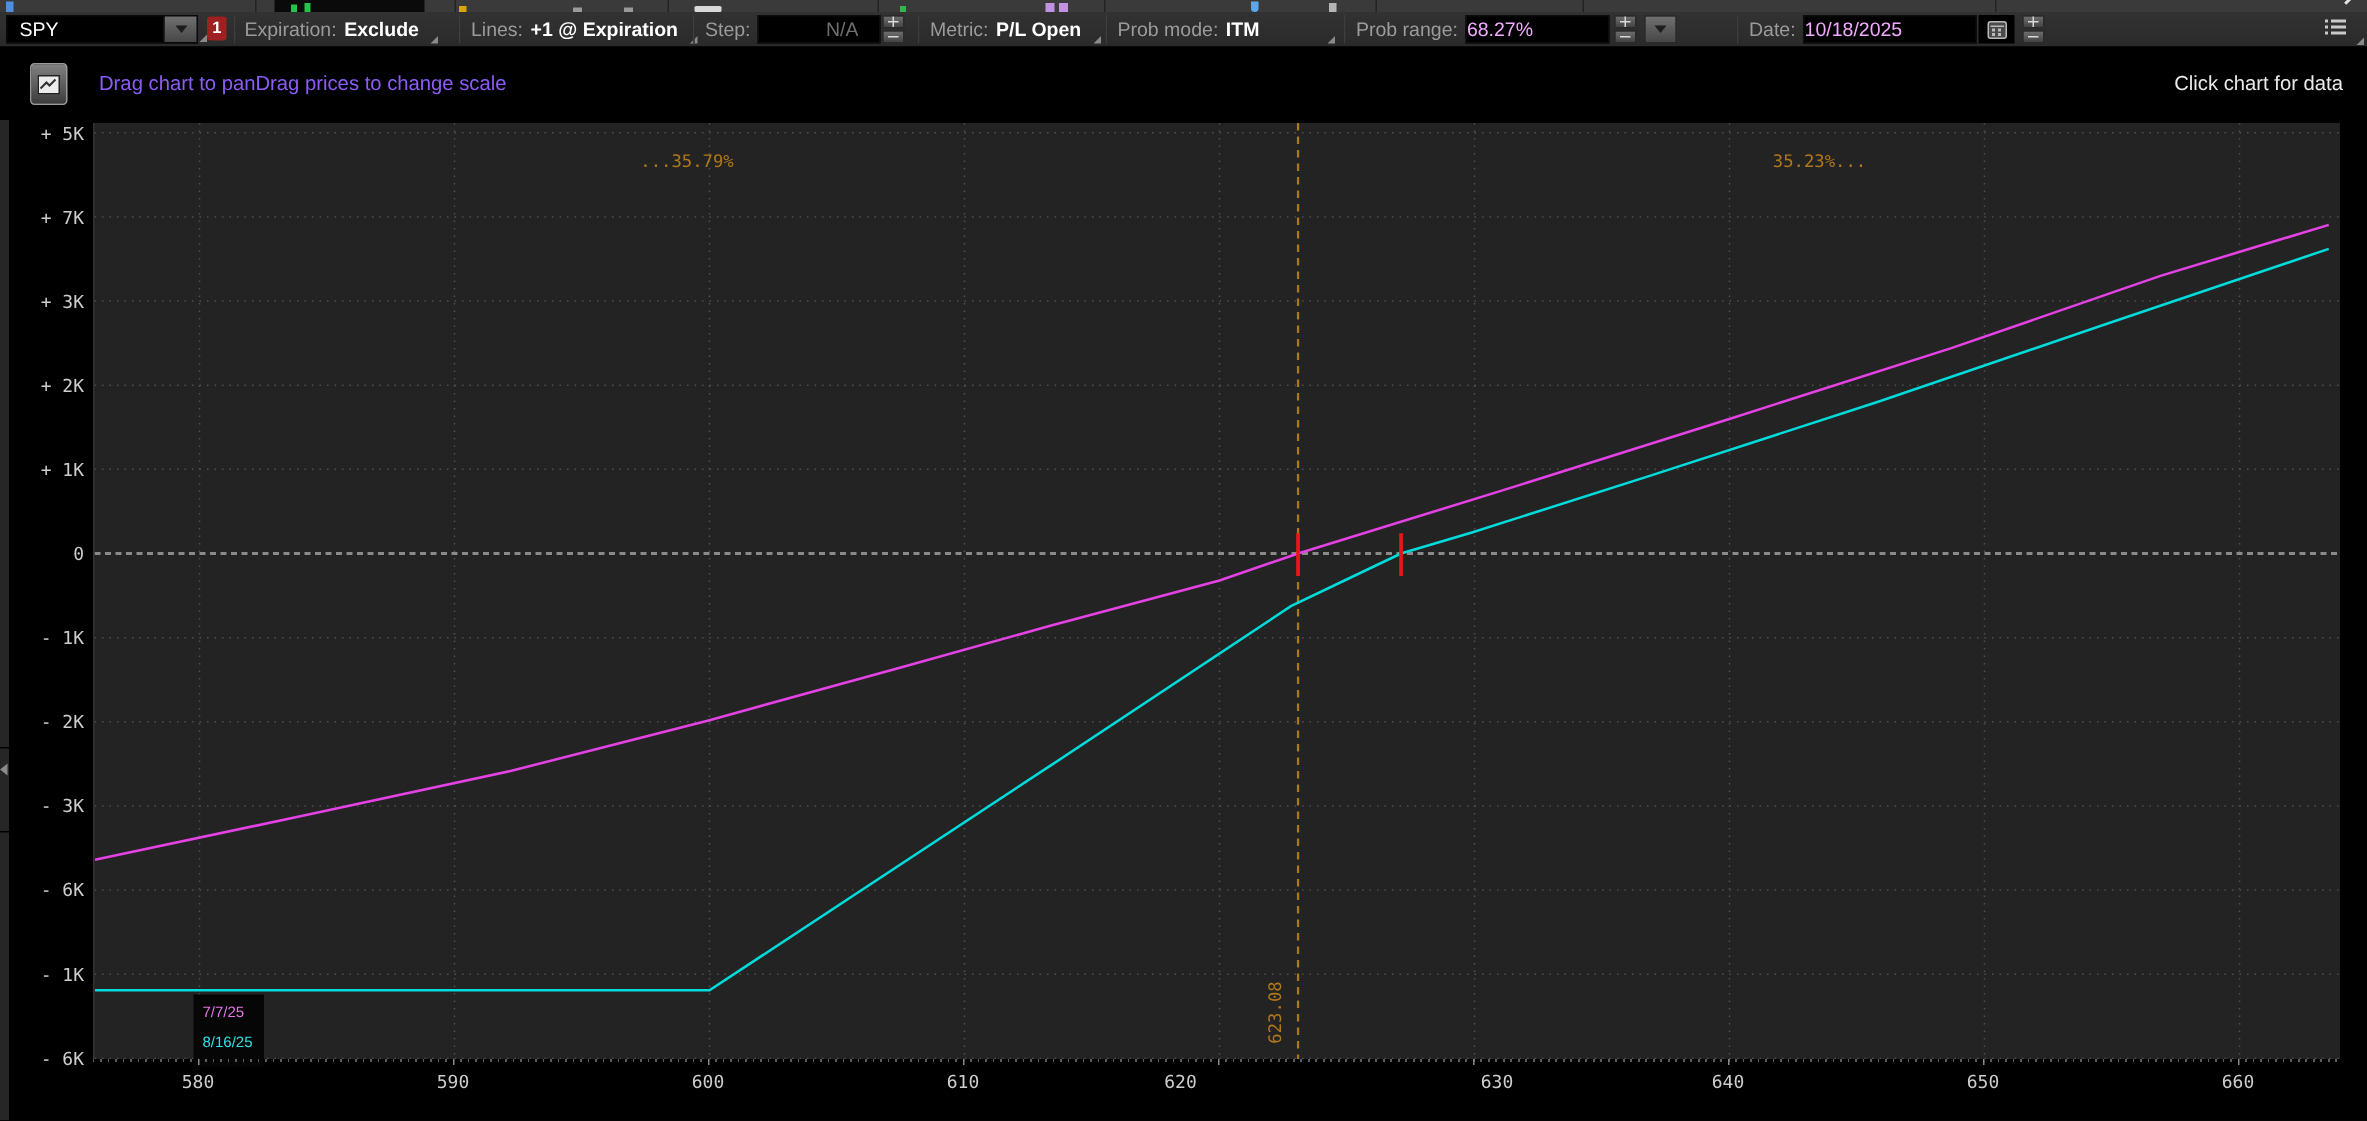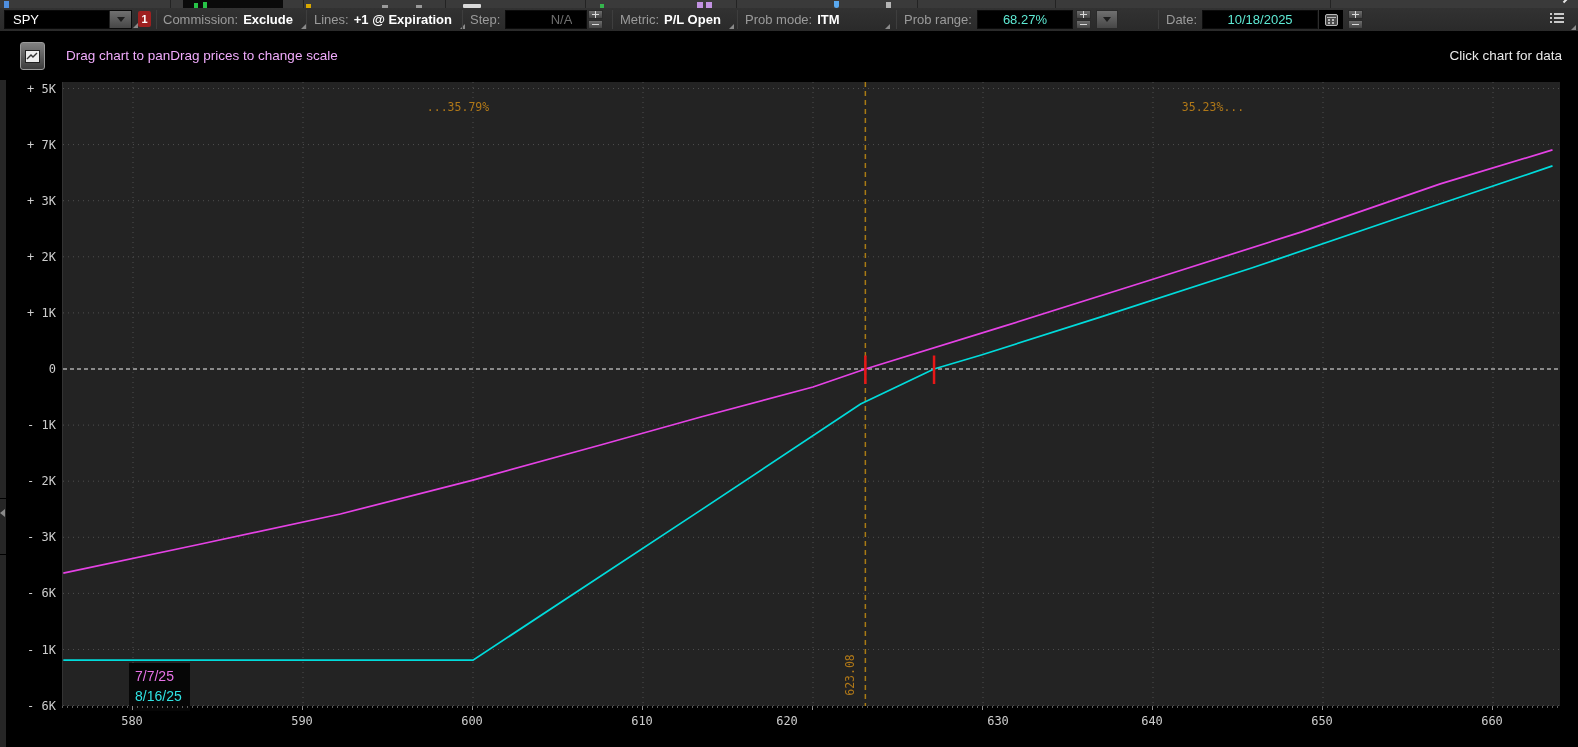--- a/index.html
+++ b/index.html
@@ -24,22 +24,22 @@
           align-self:flex-end; margin-bottom:2px; margin-left:3px; }
   .combo { position:absolute; left:4px; top:2px; width:128px; height:19px; background:#000;
            border:1px solid #0a0a0a; display:flex; align-items:center; }
   .combo-val { color:#fff; padding-left:8px; flex:1; font-size:13px; }
   .combo-btn { width:22px; height:17px; background:linear-gradient(#707070,#474747); border-left:1px solid #222;
                display:flex; align-items:center; justify-content:center; }
   .caret-dn { width:0; height:0; border-left:4px solid transparent; border-right:4px solid transparent; border-top:5px solid #1d1d1d; }
   .combo-fold { position:absolute; right:-7px; bottom:0; width:0; height:0; border-left:5px solid transparent; border-bottom:5px solid #8a8a8a; }
   .badge { position:absolute; left:138px; top:3px; width:13px; height:16px; background:#9e2020;
            border-radius:2px; color:#fff; font-weight:bold; font-size:11px; text-align:center; line-height:16px; }
-  .tinput { height:19px; background:#000; border:1px solid #0c0c0c; color:#5eead4; font-size:13px;
-            font-family:"Liberation Sans",sans-serif; text-align:center; }
+  .tinput { height:19px; background:#000; border:1px solid #0c0c0c; color:#f0abfc; font-size:13px;
+            font-family:"Liberation Sans",sans-serif; }
   .tinput.na { color:#6f6f6f; text-align:right; padding-right:14px; }
   .spinner { display:flex; flex-direction:column; gap:1px; }
   .spin-btn { width:15px; height:9px; background:linear-gradient(#6e6e6e,#434343); border:1px solid #2a2a2a;
               position:relative; }
   .spin-btn i { position:absolute; left:3px; top:3px; width:7px; height:1px; background:#d8d8d8; }
   .spin-btn.up b { position:absolute; left:6px; top:0px; width:1px; height:7px; background:#d8d8d8; }
   .dd-btn { width:22px; height:19px; background:linear-gradient(#707070,#474747); border:1px solid #2a2a2a;
             display:flex; align-items:center; justify-content:center; }
   .cal-btn { width:24px; height:19px; background:#000; display:flex; align-items:center; justify-content:center; }
   .cal { width:13px; height:12px; border:1px solid #b9b9b9; border-radius:2px; position:relative; background:#4a4a4a; }
@@ -54,21 +54,21 @@
   .list-icon .row { display:flex; gap:2px; align-items:center; }
   .list-icon .dot { width:2px; height:2px; background:#c9c9c9; }
   .list-icon .bar { width:10px; height:2px; background:#c9c9c9; }
   .tb-fold { position:absolute; right:2px; bottom:1px; width:0; height:0; border-left:5px solid transparent; border-bottom:5px solid #8a8a8a; }
 
   
   .chart-header { position:absolute; left:0; top:32px; width:1578px; height:48px; background:#000; }
   .chart-btn { position:absolute; left:20px; top:10px; width:25px; height:28px; border-radius:3px;
                background:linear-gradient(#818181,#3c3c3c); border:1px solid #9a9a9a;
                display:flex; align-items:center; justify-content:center; }
-  .hint { position:absolute; left:66px; top:16px; color:#f0abfc; font-size:13.5px; }
+  .hint { position:absolute; left:66px; top:16px; color:#8b5cf6; font-size:13.5px; }
   .hint-right { position:absolute; right:16px; top:16px; color:#eaeaea; font-size:13.5px; }
 
   
   .chart-region { position:absolute; left:0; top:80px; width:1295px; height:667px; background:#000; }
   .collapse-strip { position:absolute; left:0; top:0; width:6px; height:667px; background:#262626; }
   .collapse-strip .div1 { position:absolute; left:0; top:418px; width:6px; height:1px; background:#000; }
   .collapse-strip .div2 { position:absolute; left:0; top:474px; width:6px; height:1px; background:#000; }
   .collapse-arrow { position:absolute; left:0px; top:429px; width:0; height:0;
                     border-top:4px solid transparent; border-bottom:4px solid transparent; border-right:5px solid #8a8a8a; }
   .plot { position:absolute; left:62px; top:2px; width:1498px; height:624px; background:#232323;
@@ -81,21 +81,21 @@
                 background:repeating-linear-gradient(90deg,#5d5d5d 0 1px,transparent 1px 5px); }
   .x-tick { position:absolute; top:8px; color:#cdcdcd; font-family:"DejaVu Sans Mono",monospace;
             font-size:12px; transform:translateX(-50%); }
   .x-tickmark { position:absolute; top:0; width:1px; height:4px; background:#8a8a8a; }
 
   .prob-label { position:absolute; top:18px; transform:translateX(-50%); color:#b07818;
                 font-family:"DejaVu Sans Mono",monospace; font-size:11.5px; }
   .vline-label { position:absolute; color:#b07818; font-family:"DejaVu Sans Mono",monospace; font-size:11.5px;
                  transform:translate(-50%,-50%) rotate(-90deg); white-space:nowrap; }
   .legend { position:absolute; left:66px; top:581px; background:#060606; padding:3px 8px 5px 6px;
-            font-size:14px; line-height:20px; }
+            font-size:10px; line-height:20px; }
   .legend .li { white-space:nowrap; }
 </style>
 </head>
 <body>
 
 <div class="app">
 
   <div class="clipped-row">
     <span class="frag" style="left:4px;width:5px;height:7px;background:#4f8fe0;"></span>
     <span class="frag" style="left:183px;width:100px;height:8px;background:#0a0a0a;"></span>
@@ -129,21 +129,21 @@
         <span class="caret-dn"></span>
       </span>
       <span class="combo-fold"></span>
     </div>
 
     <div class="badge">1</div>
 
     <span class="sep" style="left:156px;"></span>
 
     <div class="cell" style="left:163px;">
-      <span class="lbl">Commission:</span>
+      <span class="lbl">Expiration:</span>
       <span class="val">Exclude</span>
       <span class="fold"></span>
     </div>
 
     <span class="sep" style="left:306px;"></span>
 
     <div class="cell" style="left:314px;">
       <span class="lbl">Lines:</span>
       <span class="val">+1 @ Expiration</span>
       <span class="fold"></span>

